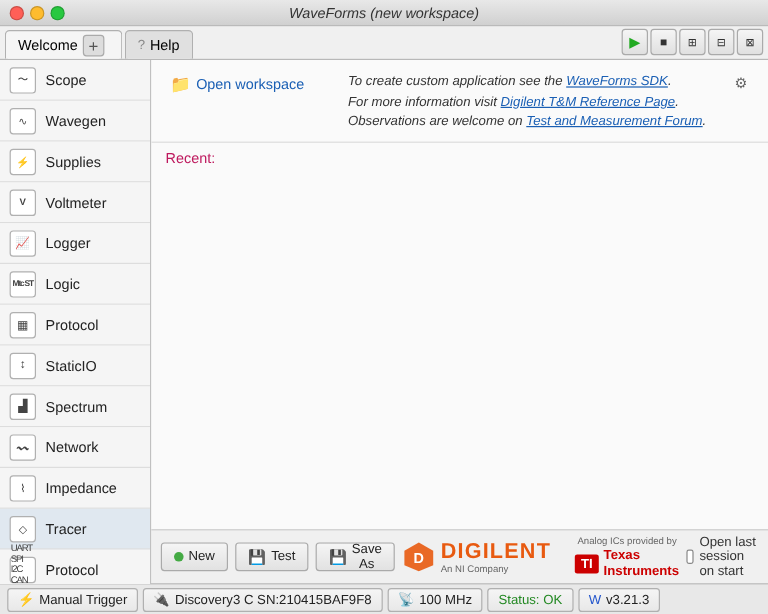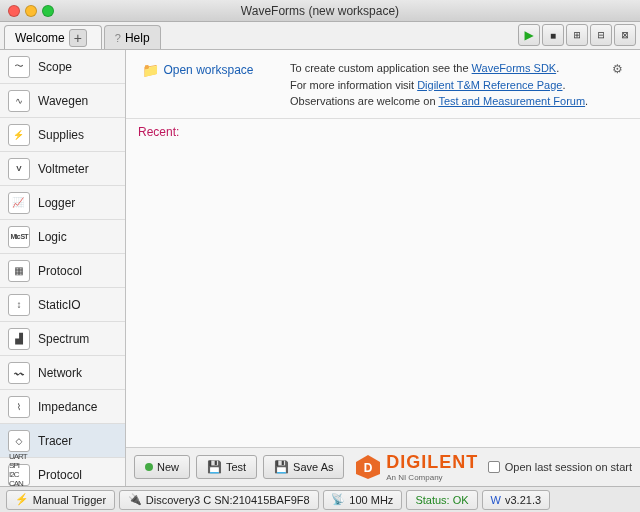--- a/index.html
+++ b/index.html
@@ -19,20 +19,21 @@
       display: flex;
       align-items: center;
       justify-content: center;
       border-bottom: 1px solid #b0b0b0;
       position: relative;
     }
     .title-bar-text {
       font-size: 12px;
       font-weight: 500;
       color: #333;
+      font-style: italic;
     }
     .traffic-lights {
       position: absolute;
       left: 8px;
       display: flex;
       gap: 5px;
     }
     .traffic-light {
       width: 12px;
       height: 12px;
@@ -175,20 +176,21 @@
       color: #1a5fb4;
       cursor: pointer;
       white-space: nowrap;
       padding: 2px 4px;
     }
     .info-text {
       font-size: 11px;
       color: #333;
       line-height: 1.5;
       flex: 1;
+      font-style: italic;
     }
     .info-text a {
       color: #1a5fb4;
       text-decoration: underline;
     }
     .recent-label {
       padding: 6px 12px 4px 12px;
       font-size: 12px;
       color: #be185d;
       font-weight: 500;
@@ -464,20 +466,30 @@
             <svg width="28" height="28" viewBox="0 0 28 28">
               <polygon points="14,2 26,9 26,21 14,26 2,21 2,9" fill="#e85a10" opacity="0.9"></polygon>
               <text x="14" y="19" text-anchor="middle" font-size="12" font-weight="bold" fill="white">D</text>
             </svg>
             <div>
               <div class="digilent-text">DIGILENT</div>
               <div class="digilent-sub">An NI Company</div>
             </div>
           </div>
         </div>
+        <div class="ti-area">
+          <div style="font-size:8px; color:#666; margin-bottom:2px;">Analog ICs provided by</div>
+          <div class="ti-logo">
+            <div class="ti-badge">TI</div>
+            <div class="ti-name">
+              <div>Texas</div>
+              <div>Instruments</div>
+            </div>
+          </div>
+        </div>
       </div>
 
       <div class="open-last">
         <div class="checkbox"></div>
         <span>Open last session on start</span>
       </div>
     </div>
   </div>
 </div>
 

